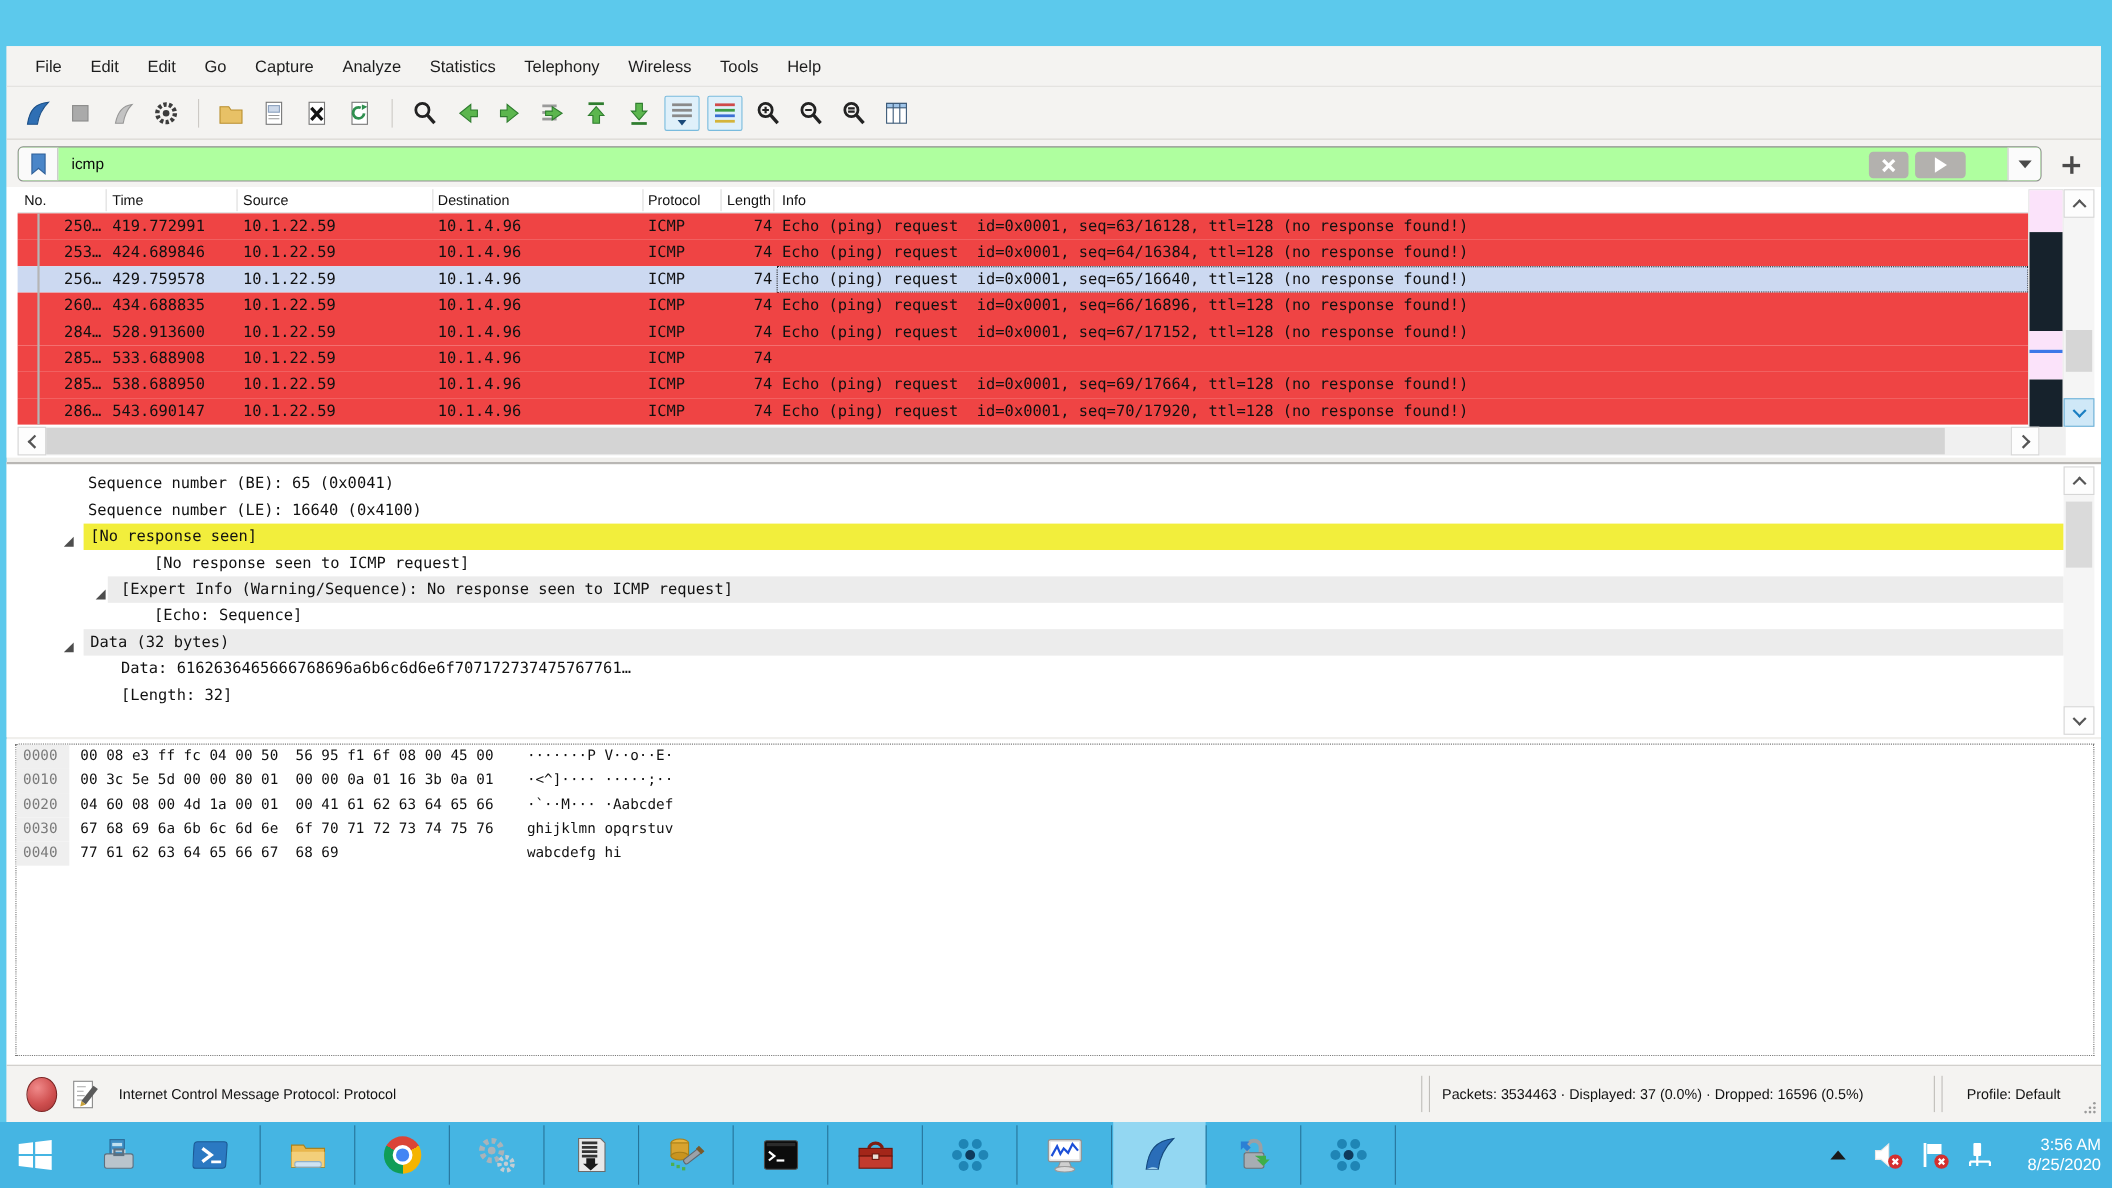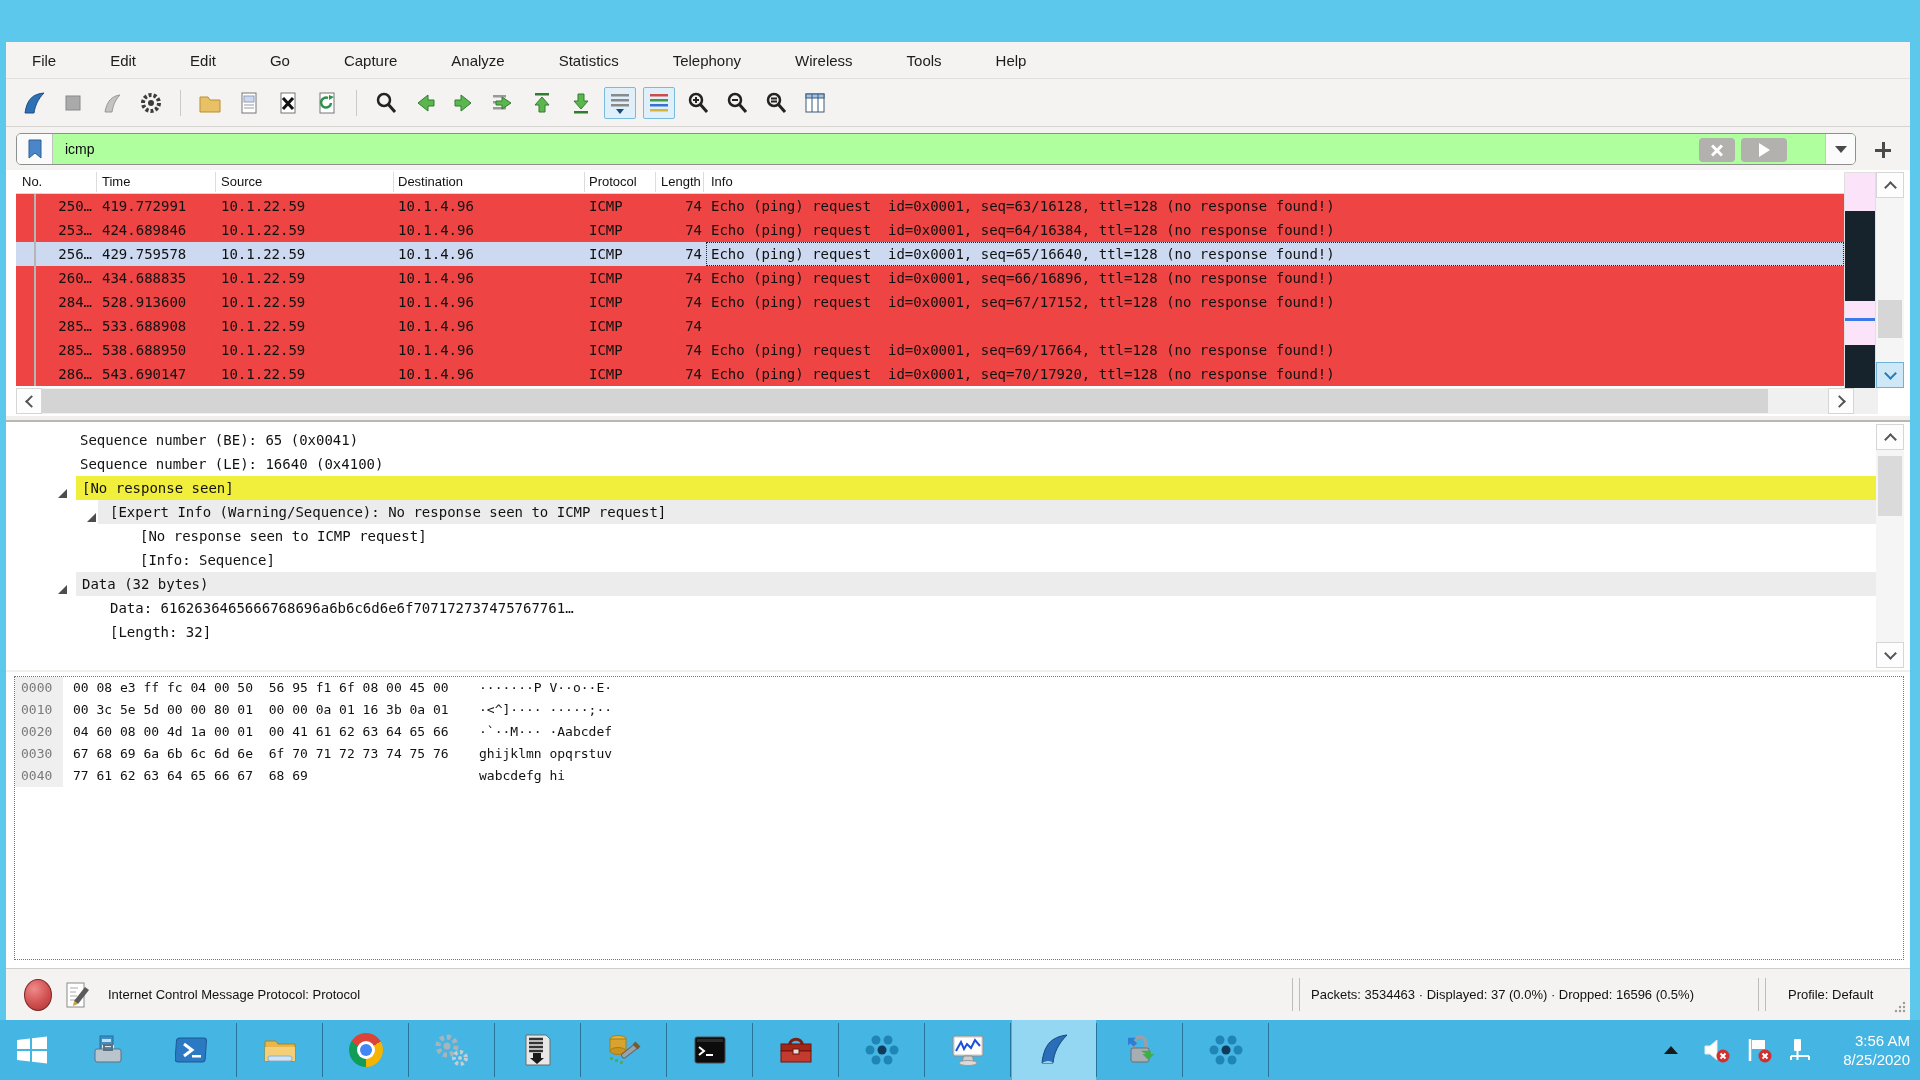--- a/index.html
+++ b/index.html
@@ -15,21 +15,21 @@
 #btn-close{left:1838px;width:70px;background:#c75050}
 .glyph-min{width:16px;height:3px;background:#101010;margin-top:10px}
 .glyph-max{width:13px;height:11px;border:2px solid #101010}
 .glyph-x{position:relative;width:18px;height:18px}
 .glyph-x i{position:absolute;left:0;top:8px;width:18px;height:3px;background:#101010;display:block}
 .glyph-x i:first-child{transform:rotate(45deg)}.glyph-x i:last-child{transform:rotate(-45deg)}
 
 #appbg{position:absolute;left:6px;right:10px;top:42px;height:978px;background:#f0efec}
 .band{position:absolute;left:6px;right:10px}
 
-#menubar{top:42px;height:36px;background:#f4f3f1;display:flex;align-items:center;padding-left:20px;gap:42px;font-size:15px;color:#1c1c1c}
+#menubar{top:42px;height:36px;background:#f4f3f1;display:flex;align-items:center;padding-left:20px;gap:14px;font-size:15px;color:#1c1c1c}
 .mitem{padding:3px 6px;cursor:default}
 
 #toolbar{top:78px;height:48px;background:#f4f3f1;border-top:1px solid #e3e1de;display:flex;align-items:center;padding-left:12px;gap:7px}
 .tbtn{width:32px;height:32px;display:flex;align-items:center;justify-content:center}
 .tbtn.boxed{border:1px solid #79bbdd;background:#dff0fa;border-radius:2px}
 .tsep{width:1px;height:26px;background:#ccc9c5;margin:0 6px}
 
 #filterbar{top:126px;height:44px;background:#f4f3f1;border-top:1px solid #d7d5d1}
 #ffield{position:absolute;left:10px;top:6px;right:54px;height:32px;border:1px solid #8f8f8f;border-radius:5px;background:#afff9f;overflow:hidden}
 #fbookmark{position:absolute;left:0;top:0;width:36px;height:100%;background:#fafafa;border-right:1px solid #c3c3c3;display:flex;align-items:center;justify-content:center}
@@ -419,29 +419,29 @@
     <div id="dlines">
       <div class="dl"><span class="txt" style="left:74px">Sequence number (BE): 65 (0x0041)</span></div>
       <div class="dl"><span class="txt" style="left:74px">Sequence number (LE): 16640 (0x4100)</span></div>
       <div class="dl">
         <span class="bg" style="left:70px;background:#f2ee3c"></span>
         <span class="exp" style="left:51px"><svg width="11" height="11">
               <polygon points="10,1 10,10 1,10" fill="#4d4d4d"></polygon>
             </svg></span>
         <span class="txt" style="left:76px">[No response seen]</span>
       </div>
+      <div class="dl"><span class="txt" style="left:134px">[No response seen to ICMP request]</span></div>
       <div class="dl">
         <span class="bg" style="left:92px;background:#ececec"></span>
         <span class="exp" style="left:80px"><svg width="11" height="11">
               <polygon points="10,1 10,10 1,10" fill="#4d4d4d"></polygon>
             </svg></span>
         <span class="txt" style="left:104px">[Expert Info (Warning/Sequence): No response seen to ICMP request]</span>
       </div>
-      <div class="dl"><span class="txt" style="left:134px">[No response seen to ICMP request]</span></div>
-      <div class="dl"><span class="txt" style="left:134px">[Info: Sequence]</span></div>
+      <div class="dl"><span class="txt" style="left:134px">[Echo: Sequence]</span></div>
       <div class="dl">
         <span class="bg" style="left:70px;background:#ececec"></span>
         <span class="exp" style="left:51px"><svg width="11" height="11">
               <polygon points="10,1 10,10 1,10" fill="#4d4d4d"></polygon>
             </svg></span>
         <span class="txt" style="left:76px">Data (32 bytes)</span>
       </div>
       <div class="dl"><span class="txt" style="left:104px">Data: 6162636465666768696a6b6c6d6e6f707172737475767761…</span></div>
       <div class="dl"><span class="txt" style="left:104px">[Length: 32]</span></div>
     </div>

